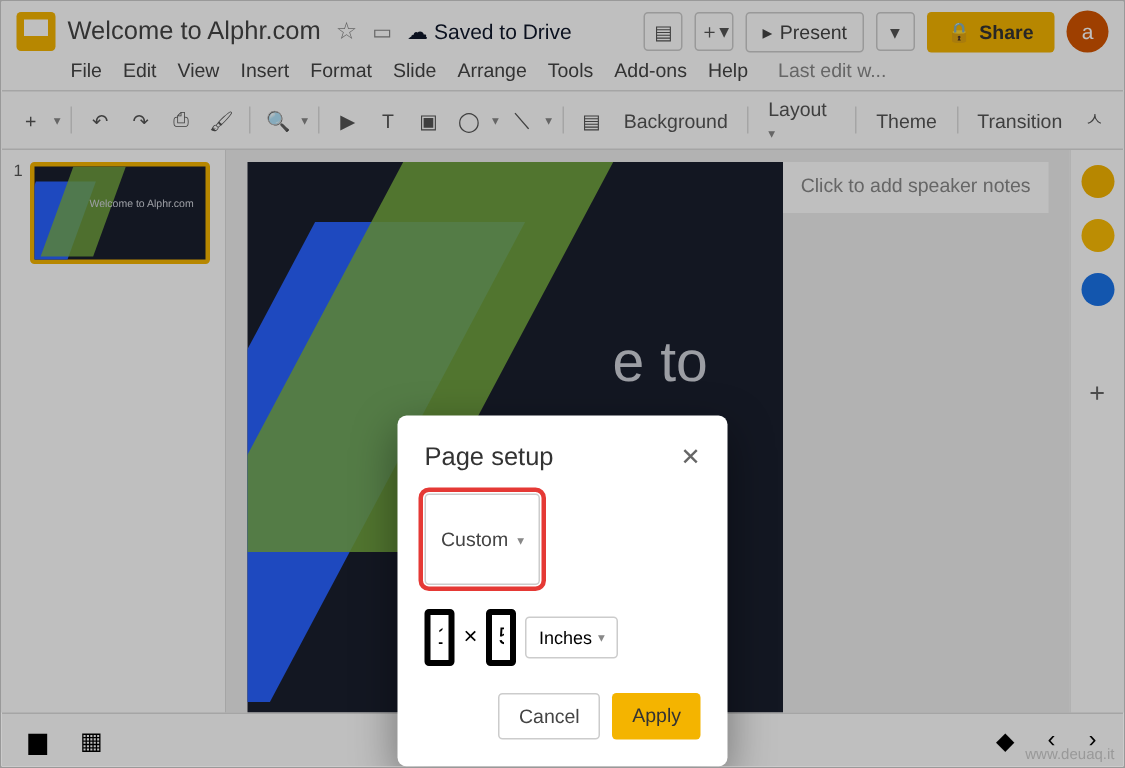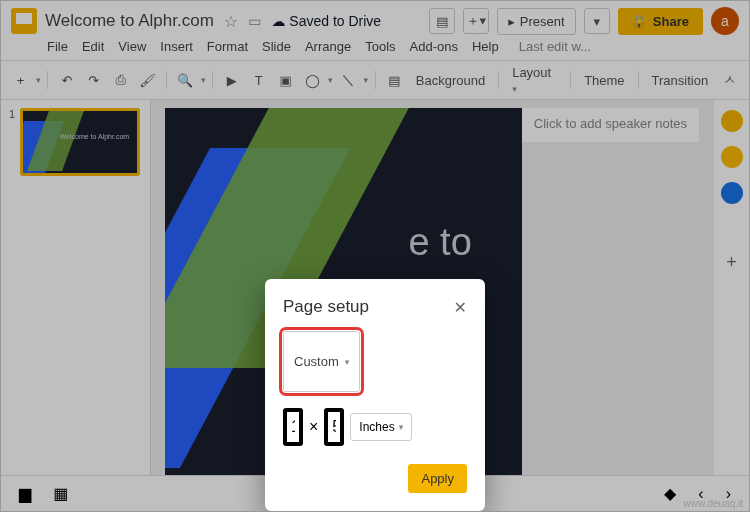--- a/index.html
+++ b/index.html
@@ -173,18 +173,19 @@
     <div class="dimrow">
       <input class="dimin" value="10" style="">
       <span>×</span>
       <input class="dimin" value="5.63" style="">
       <div class="unit">
           <span>Inches</span>
           <span class="tcaret">▾</span>
         </div>
     </div>
     <div class="dacts">
+      <div class="btn cancel">Cancel</div>
       <div class="btn apply">Apply</div>
     </div>
   </div>
 </div>
 
 <div class="watermark">www.deuaq.it</div>
 
 </body></html>

